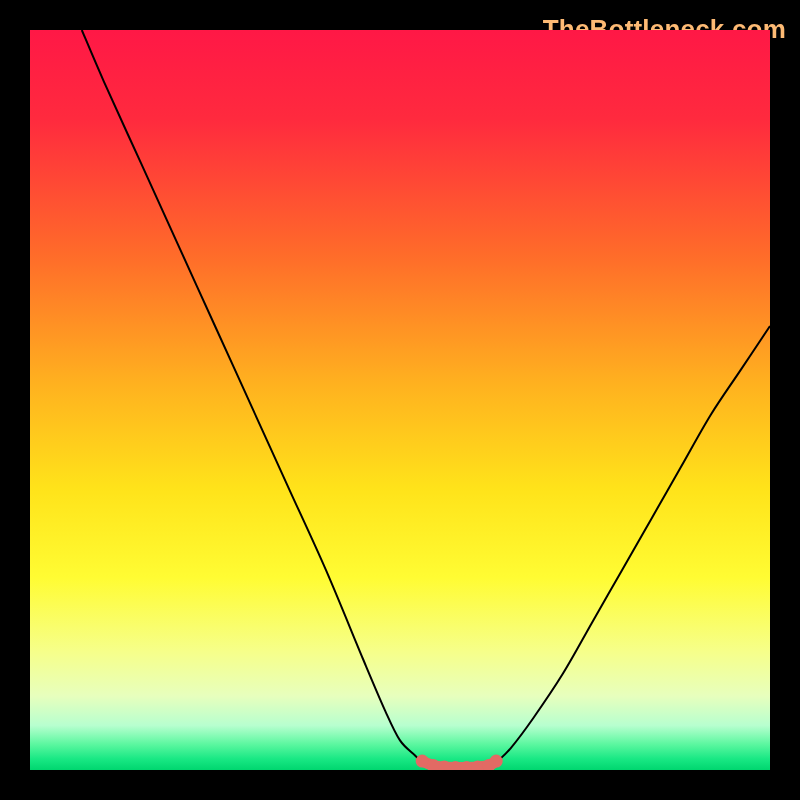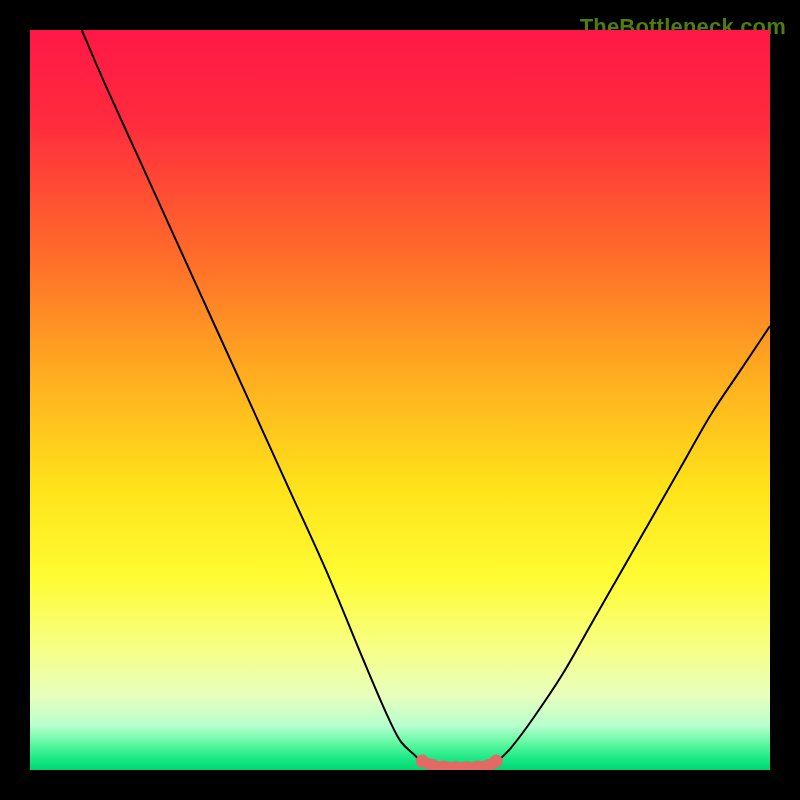--- a/index.html
+++ b/index.html
@@ -21,23 +21,23 @@
     position: absolute;
     left: 30px;
     top: 30px;
     width: 740px;
     height: 740px;
   }
   .watermark {
     position: absolute;
     top: 14px;
     right: 14px;
-    font-size: 22px;
+    font-size: 26px;
     font-weight: 600;
-    color: #4d7c0f;
+    color: #fdba74;
     letter-spacing: 0.2px;
   }
 </style>
 </head>
 <body>
 
 <div class="frame">
   <div class="watermark">TheBottleneck.com</div>
 
   <svg class="plot" viewBox="0 0 740 740" preserveAspectRatio="none">

